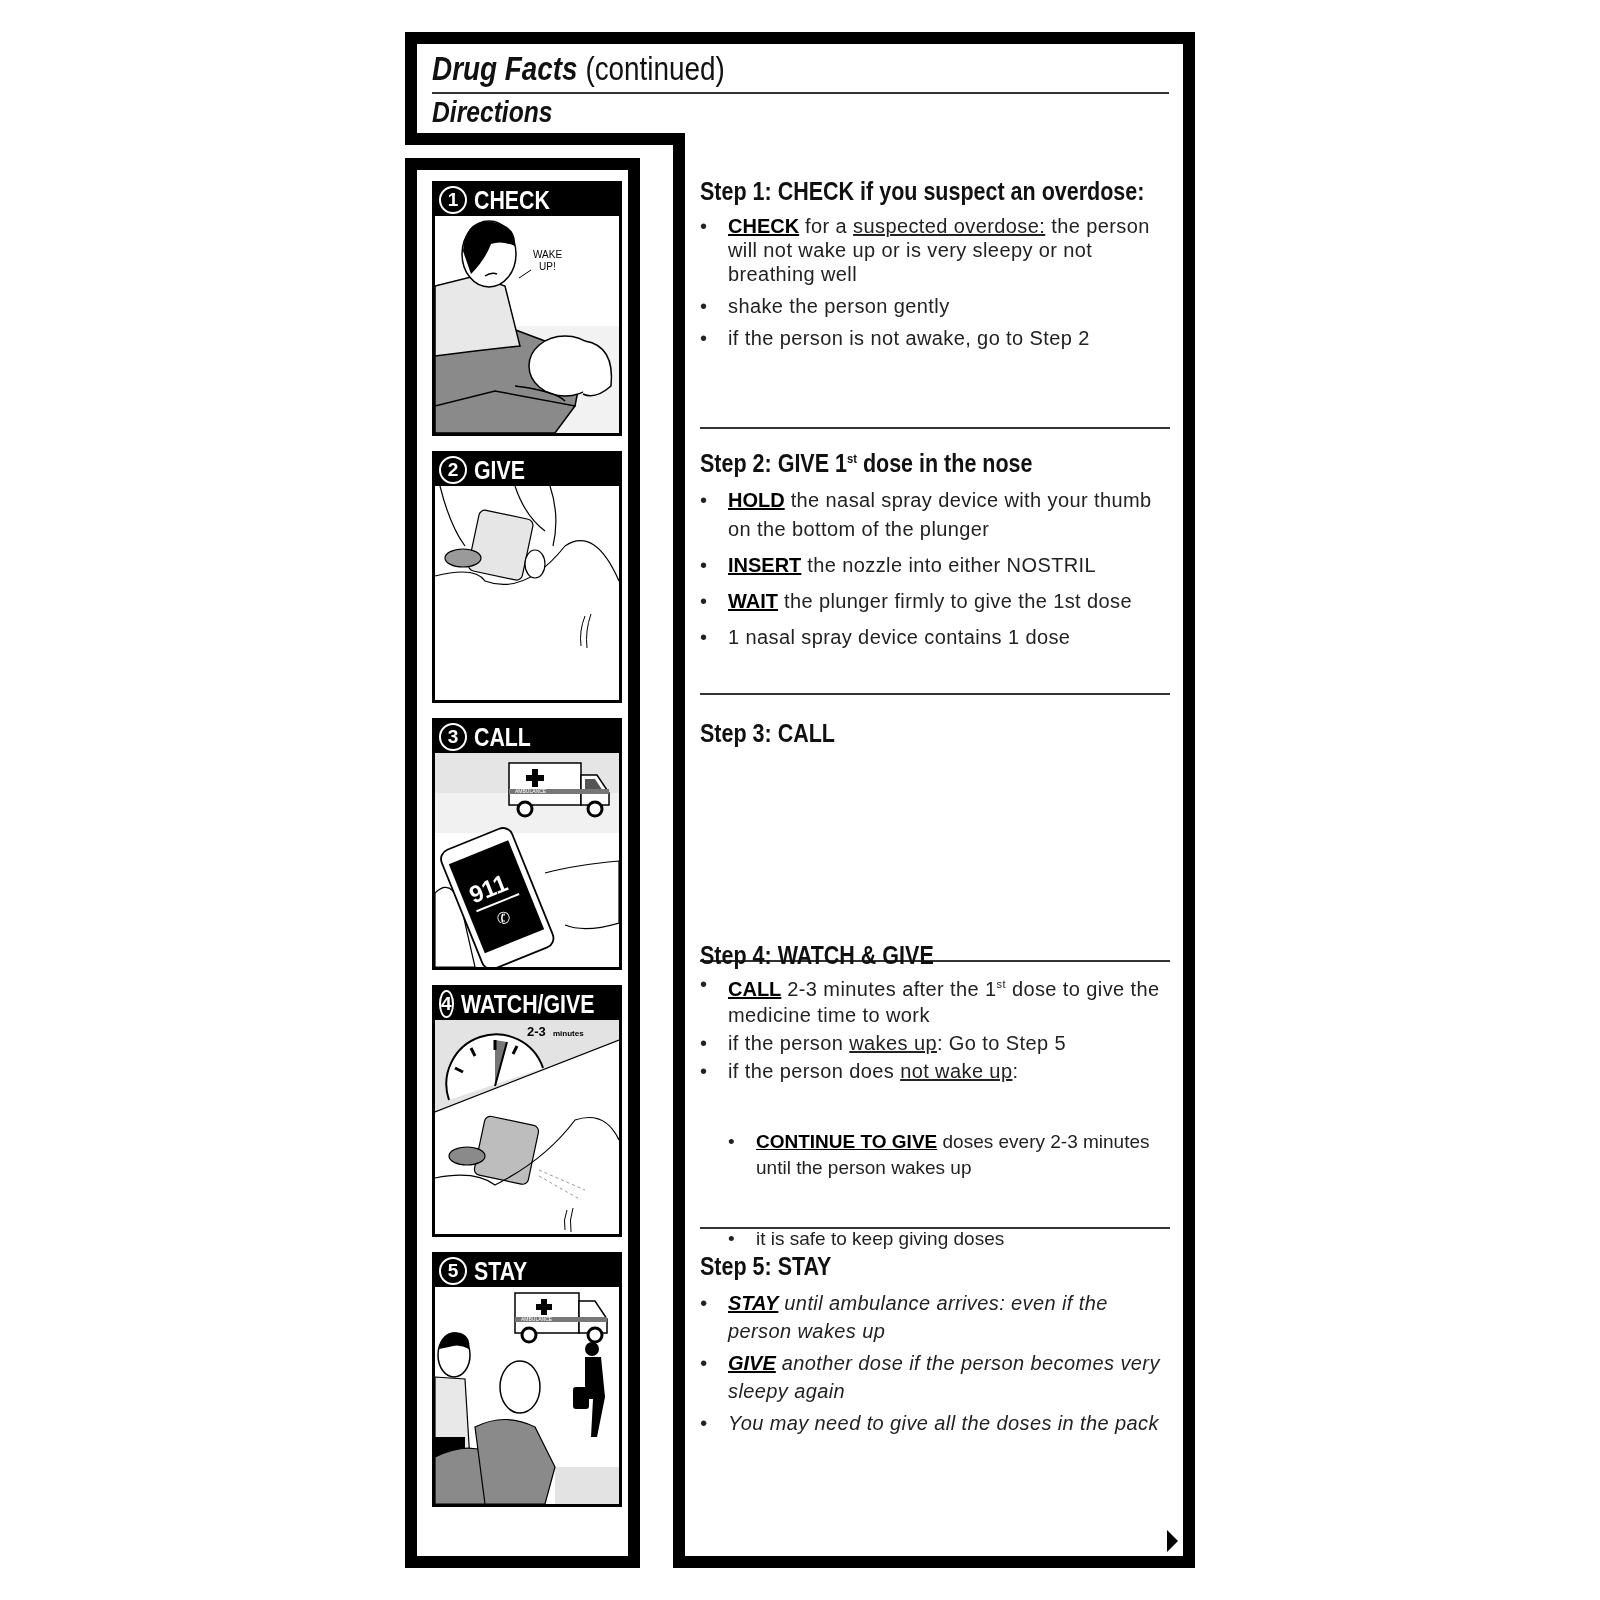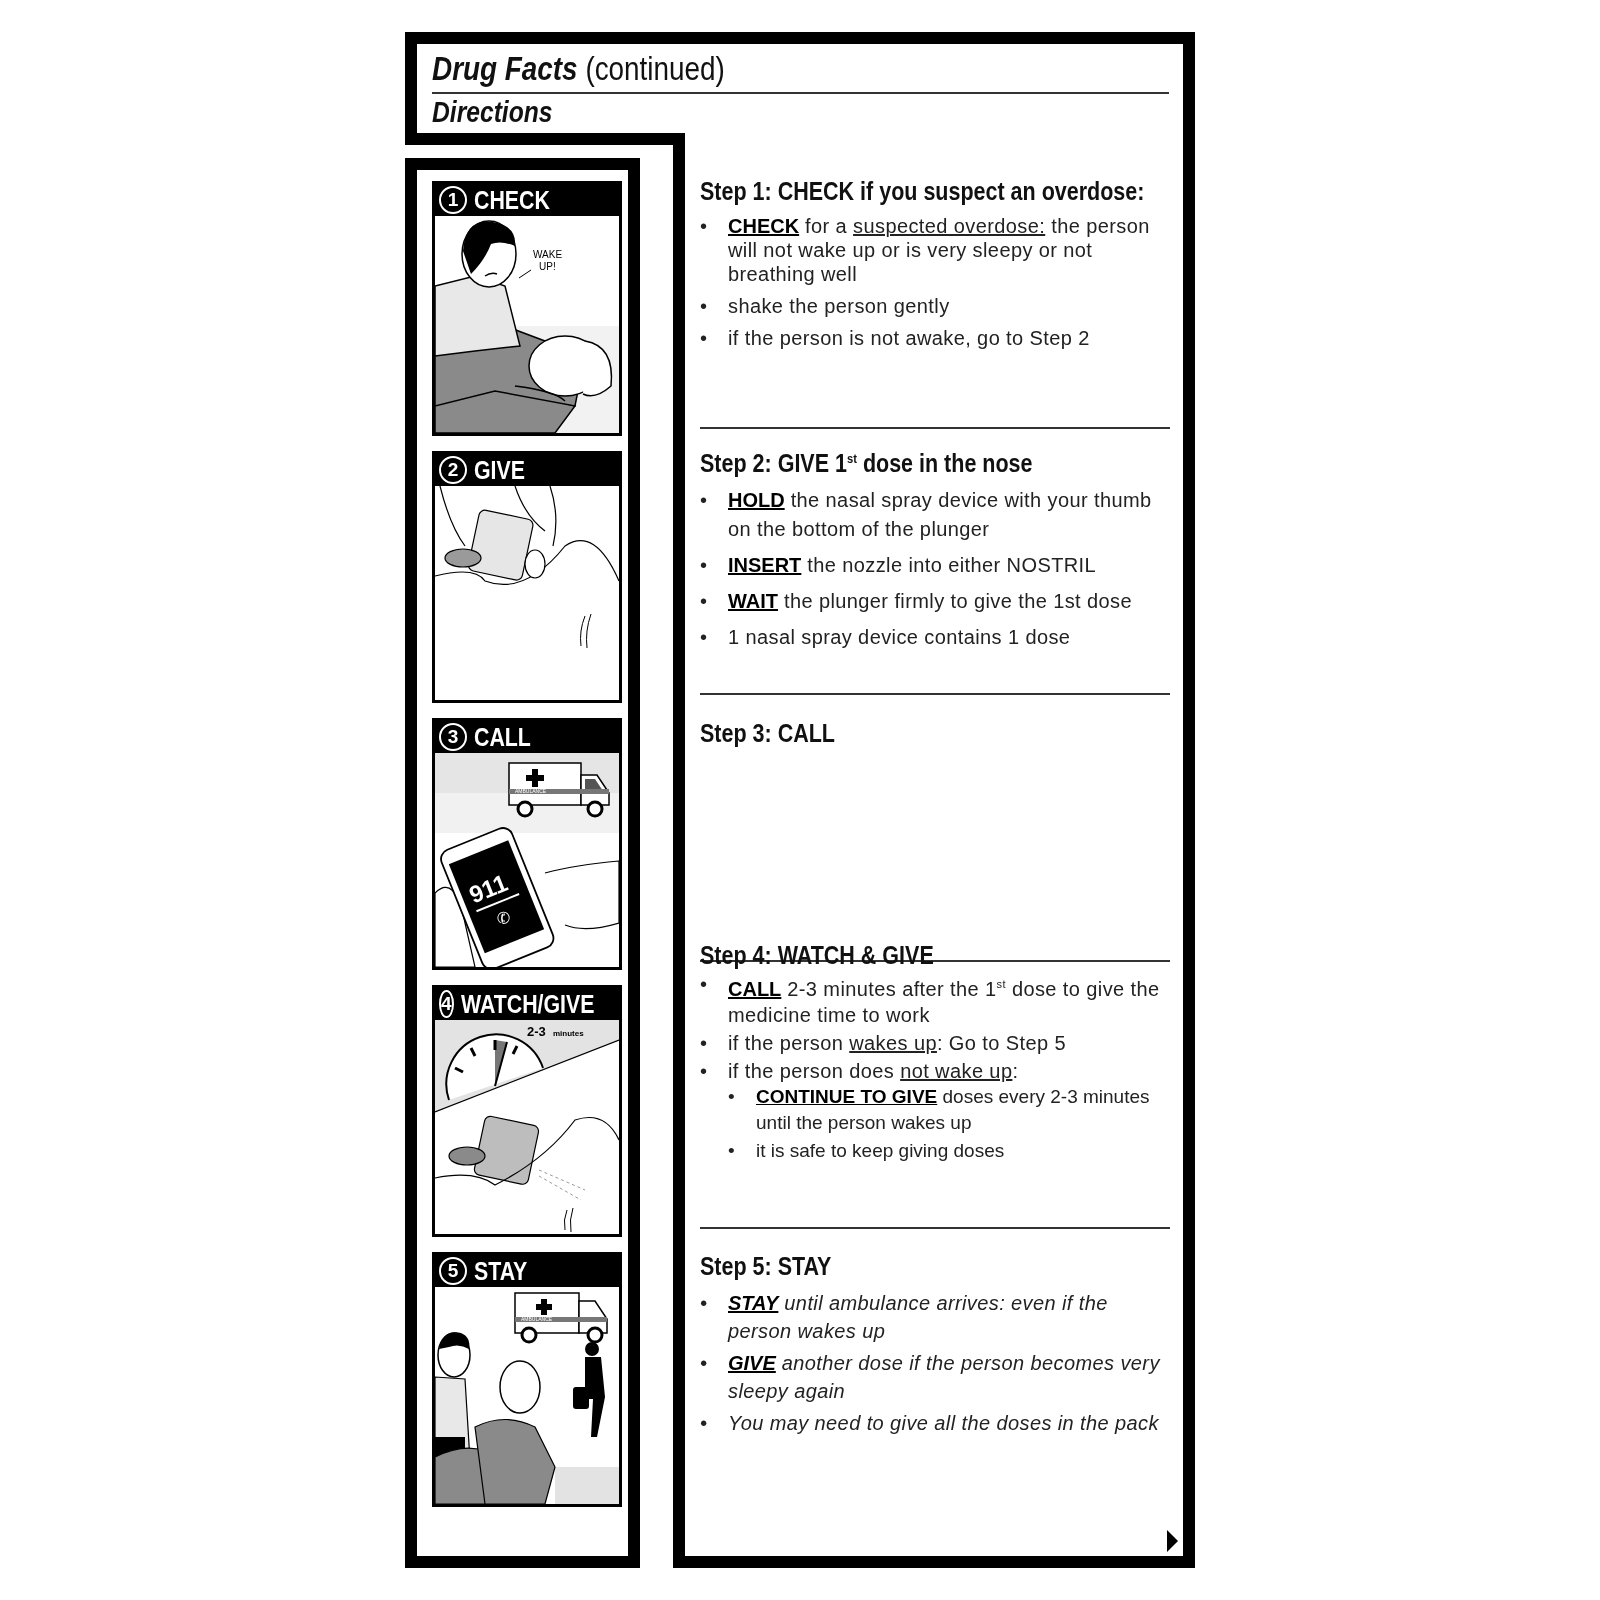--- a/index.html
+++ b/index.html
@@ -40,21 +40,21 @@
   .step-title { font-weight: bold; font-size: 25px; line-height: 30px; transform: scaleX(0.86); transform-origin: left top;
                 white-space: nowrap; }
   .step-title sup { font-size: 13px; }
   ul.bullets { list-style: none; margin: 0; padding: 0; }
   ul.bullets li { position: relative; padding-left: 28px; font-size: 20px; letter-spacing: 0.4px; color: #222; }
   ul.bullets li::before { content: "•"; position: absolute; left: 0; top: 0; }
   ul.bullets li .kw { font-weight: bold; text-decoration: underline; color: #000; letter-spacing: 0; }
   ul.bullets li .ul { text-decoration: underline; }
   ul.bullets li sup { font-size: 11px; }
   ul.sub { list-style: none; margin: 0; padding: 0; }
-  ul.sub li { padding-left: 28px; }
+  ul.sub li { padding-left: 28px; margin-top: 45px; }
   .divider { position: absolute; left: 700px; width: 470px; height: 1.5px; background: #333; }
 
   .s1 ul.bullets li { line-height: 24px; margin-bottom: 8px; }
   .s2 ul.bullets li { line-height: 29px; margin-bottom: 7px; }
   .s4 ul.bullets li { line-height: 26px; margin-bottom: 2px; }
   .s4 ul.bullets li.tight { font-size: 19px; letter-spacing: 0; }
   .s5 ul.bullets li { line-height: 28px; margin-bottom: 4px; }
 
   .next-arrow { position: absolute; left: 1167px; top: 1530px; width: 0; height: 0;
                 border-top: 11px solid transparent; border-bottom: 11px solid transparent; border-left: 11px solid #000; }

